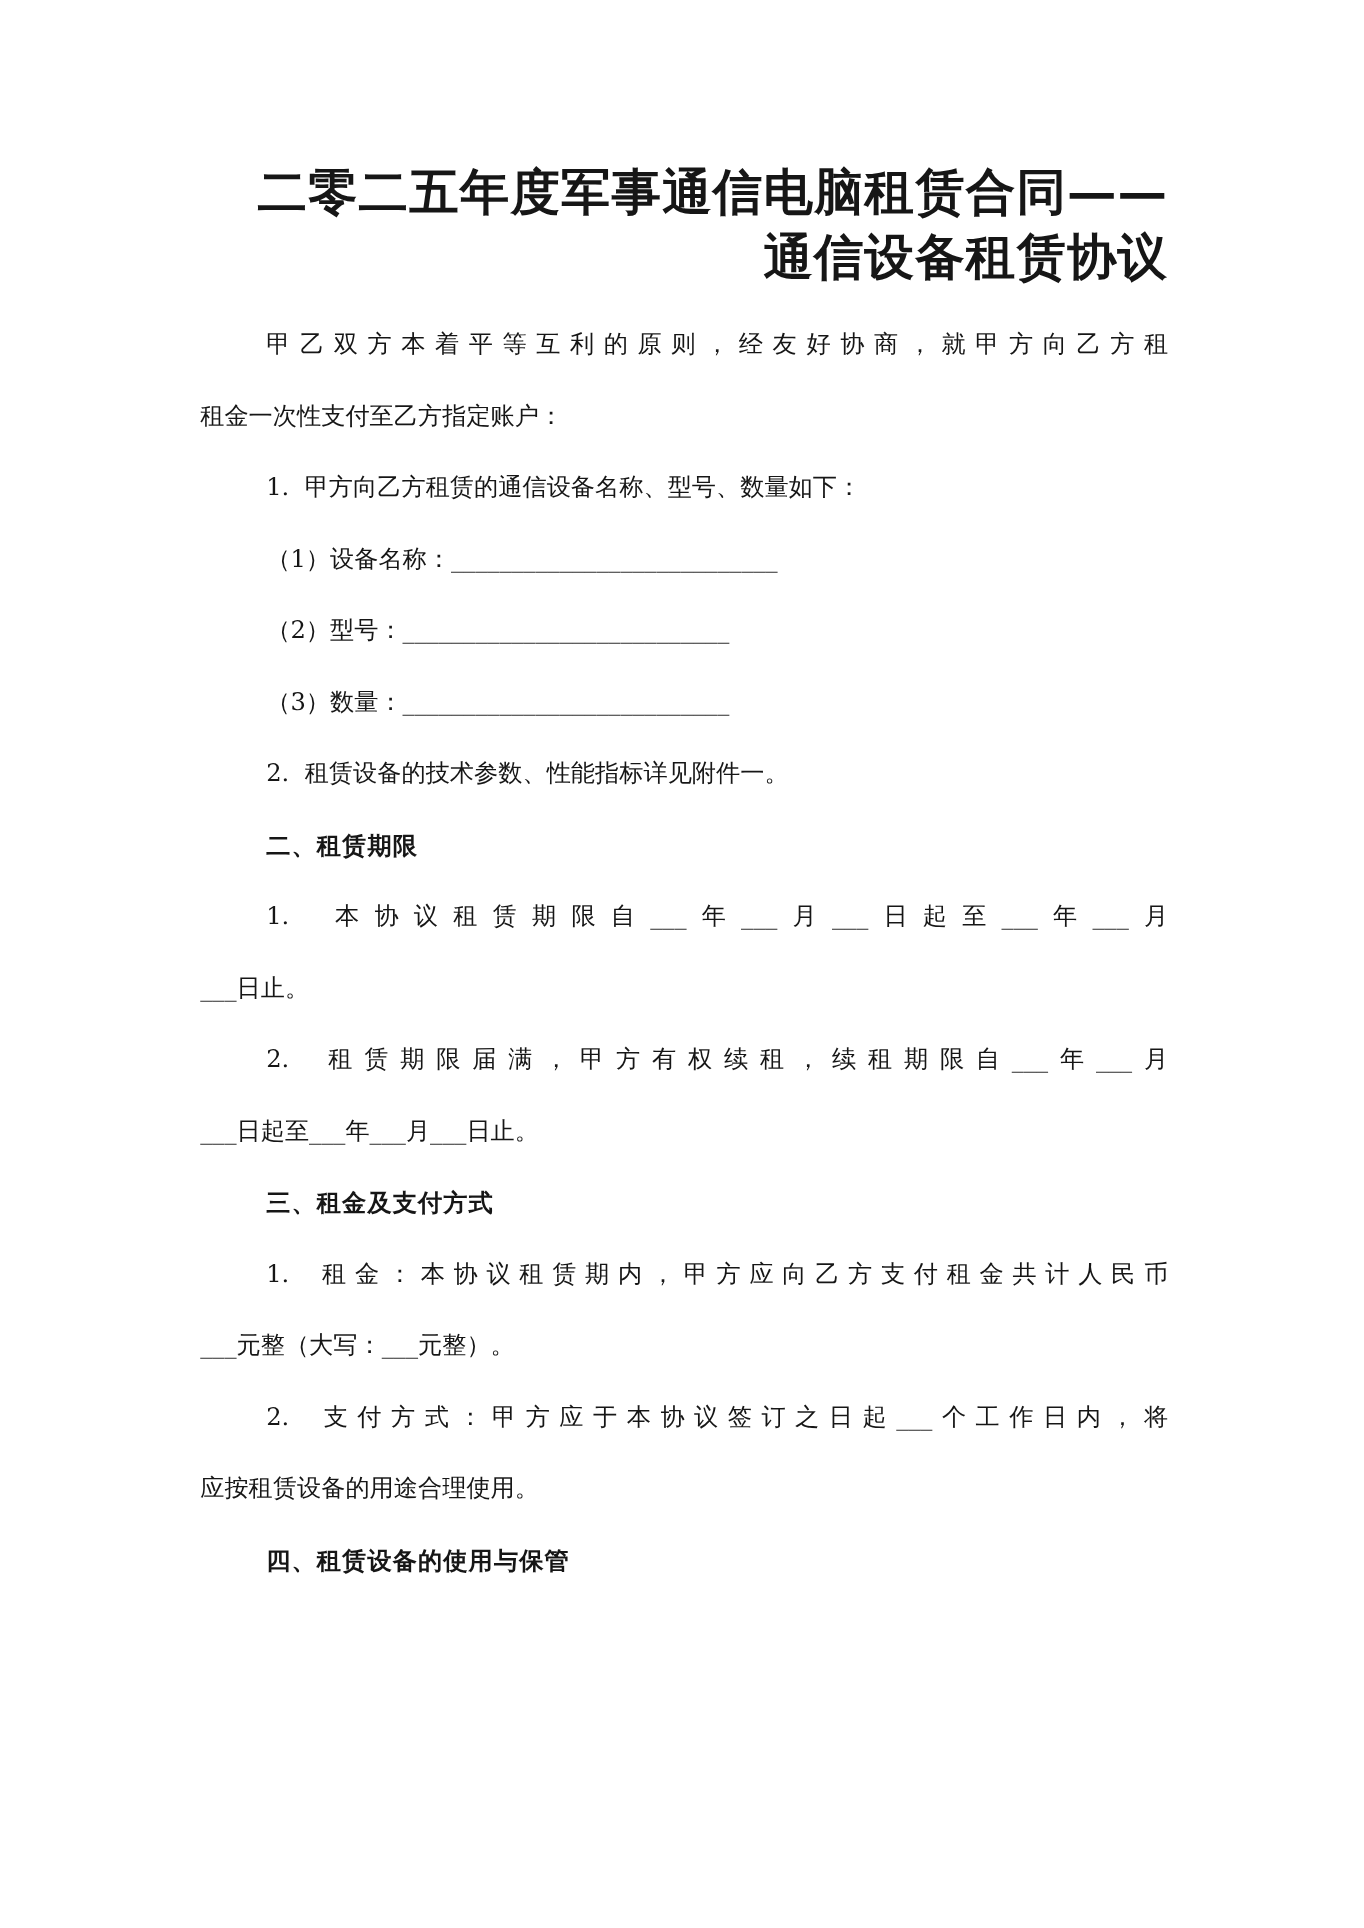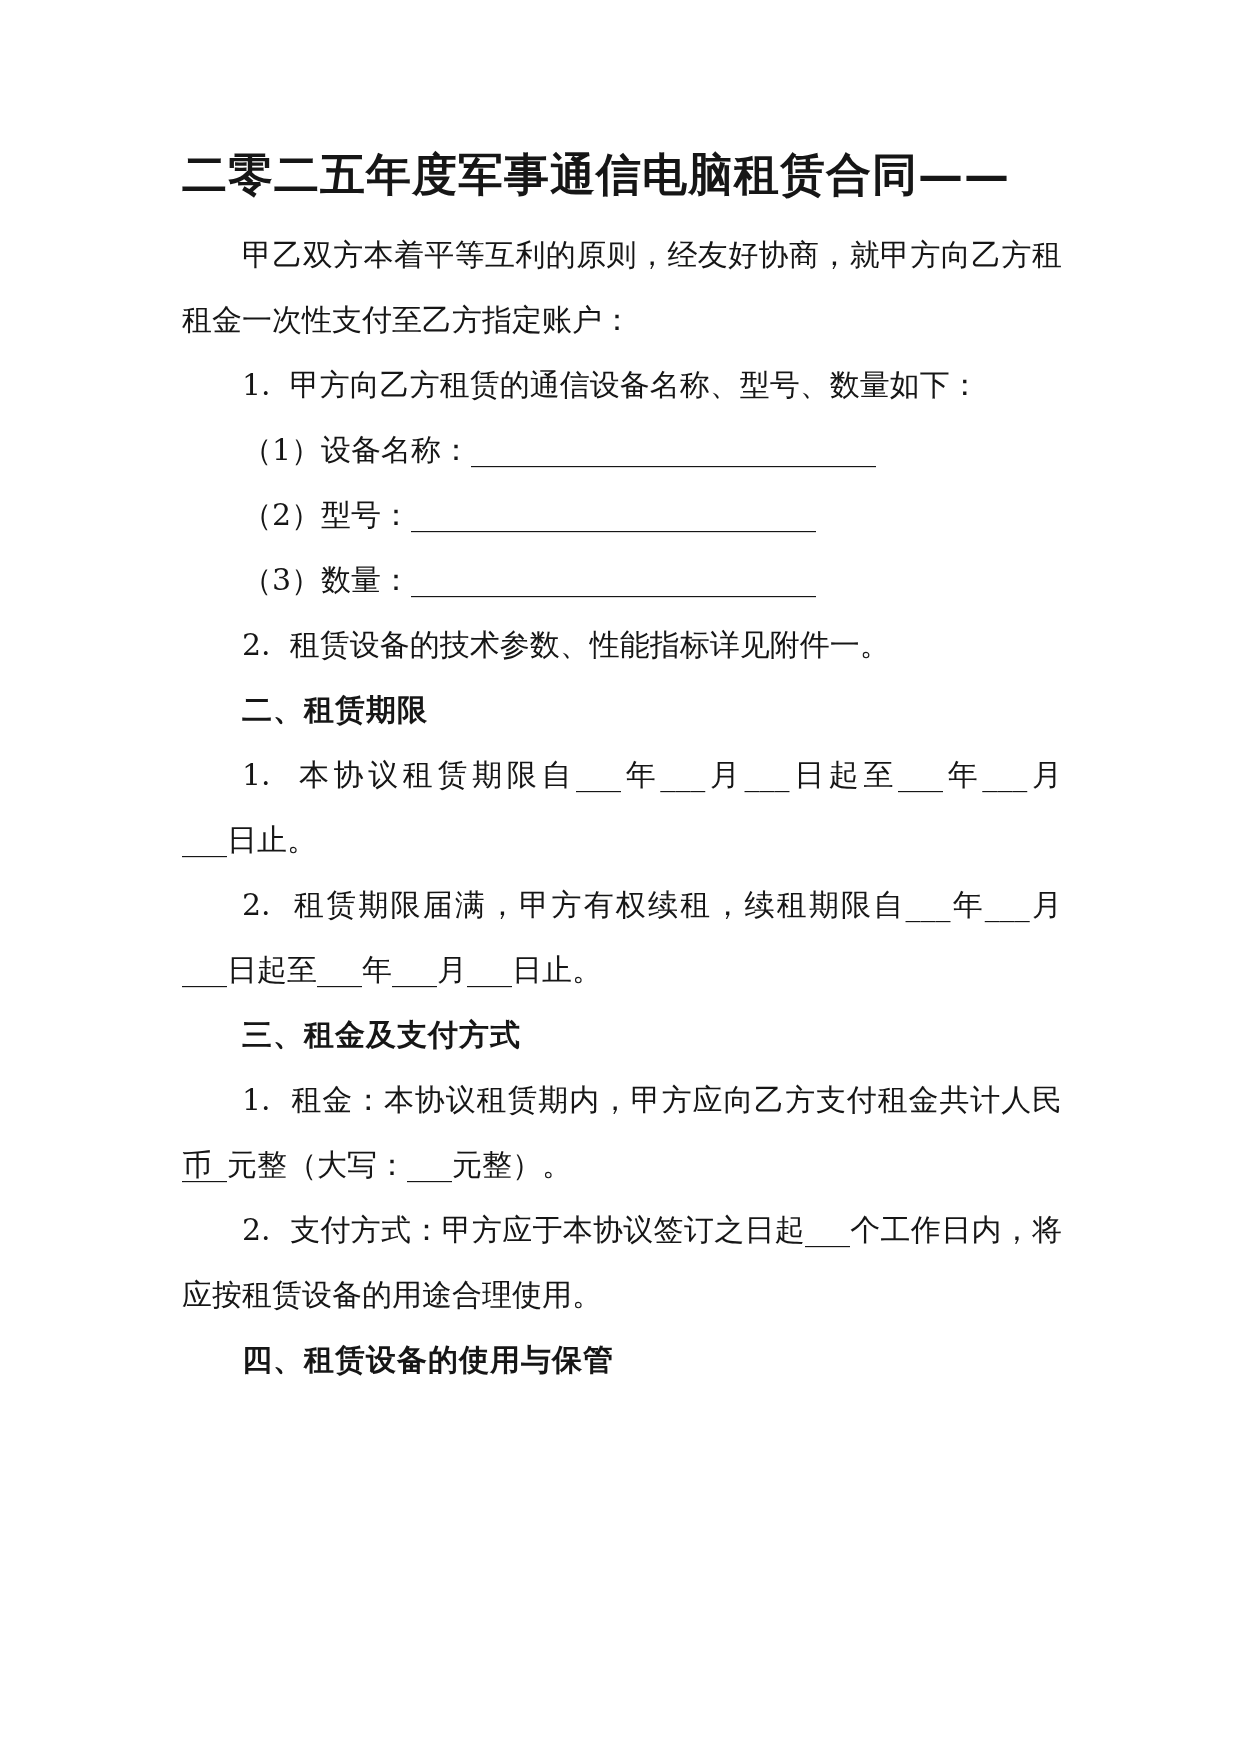--- a/index.html
+++ b/index.html
@@ -7,31 +7,31 @@
     position: relative;
     width: 1240px;
     height: 1753px;
     box-sizing: border-box;
     padding: 145px 178px 0 182px;
     background: #ffffff;
     color: #161616;
     font-family: "DejaVu Serif", "Liberation Serif", serif;
     overflow: hidden;
   }
-  .doc-title { text-align: left; }
+  .doc-title { text-align: right; }
   .title-line {
     font-size: 45px;
     line-height: 59px;
     font-weight: 700;
     letter-spacing: 1px;
     font-family: "DejaVu Serif", "Liberation Serif", serif;
   }
   .doc-body { margin-top: 18px; }
   .line {
-    font-size: 30px;
+    font-size: 22px;
     line-height: 65px;
     height: 65px;
     white-space: pre-wrap;
     overflow: visible;
   }
   .indent { text-indent: 60px; }
   .heading {
     font-weight: 700;
     font-family: "Liberation Sans", "DejaVu Sans", sans-serif;
     letter-spacing: 1px;
@@ -40,20 +40,21 @@
     text-align: justify;
     text-align-last: justify;
   }
 </style>
 </head>
 <body>
 
 <div class="page">
   <div class="doc-title">
       <div class="title-line">二零二五年度军事通信电脑租赁合同——</div>
+      <div class="title-line">通信设备租赁协议</div>
     </div>
   <div class="doc-body">
       <div class="line indent fill">甲乙双方本着平等互利的原则，经友好协商，就甲方向乙方租</div>
       <div class="line">租金一次性支付至乙方指定账户：</div>
       <div class="line indent">1.  甲方向乙方租赁的通信设备名称、型号、数量如下：</div>
       <div class="line indent">（1）设备名称：___________________________</div>
       <div class="line indent">（2）型号：___________________________</div>
       <div class="line indent">（3）数量：___________________________</div>
       <div class="line indent">2.  租赁设备的技术参数、性能指标详见附件一。</div>
       <div class="line indent heading">二、租赁期限</div>

